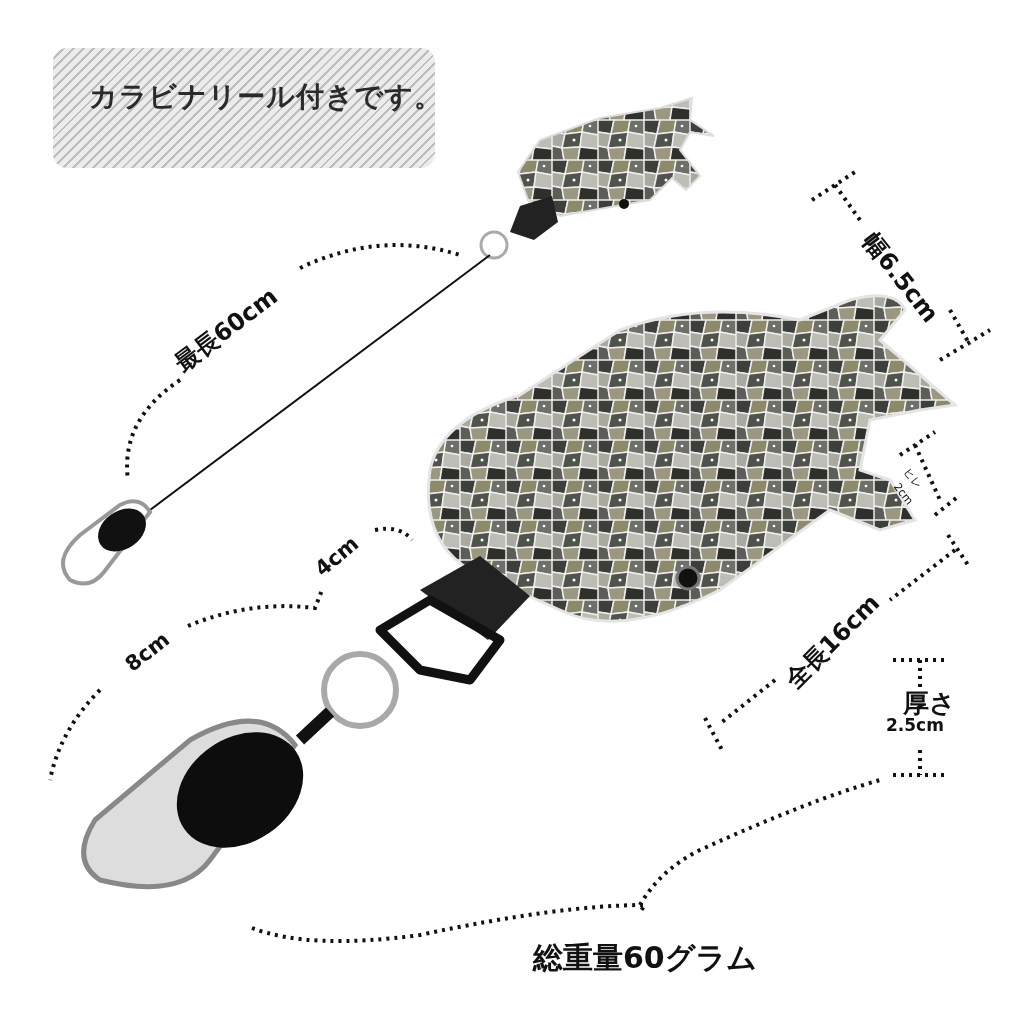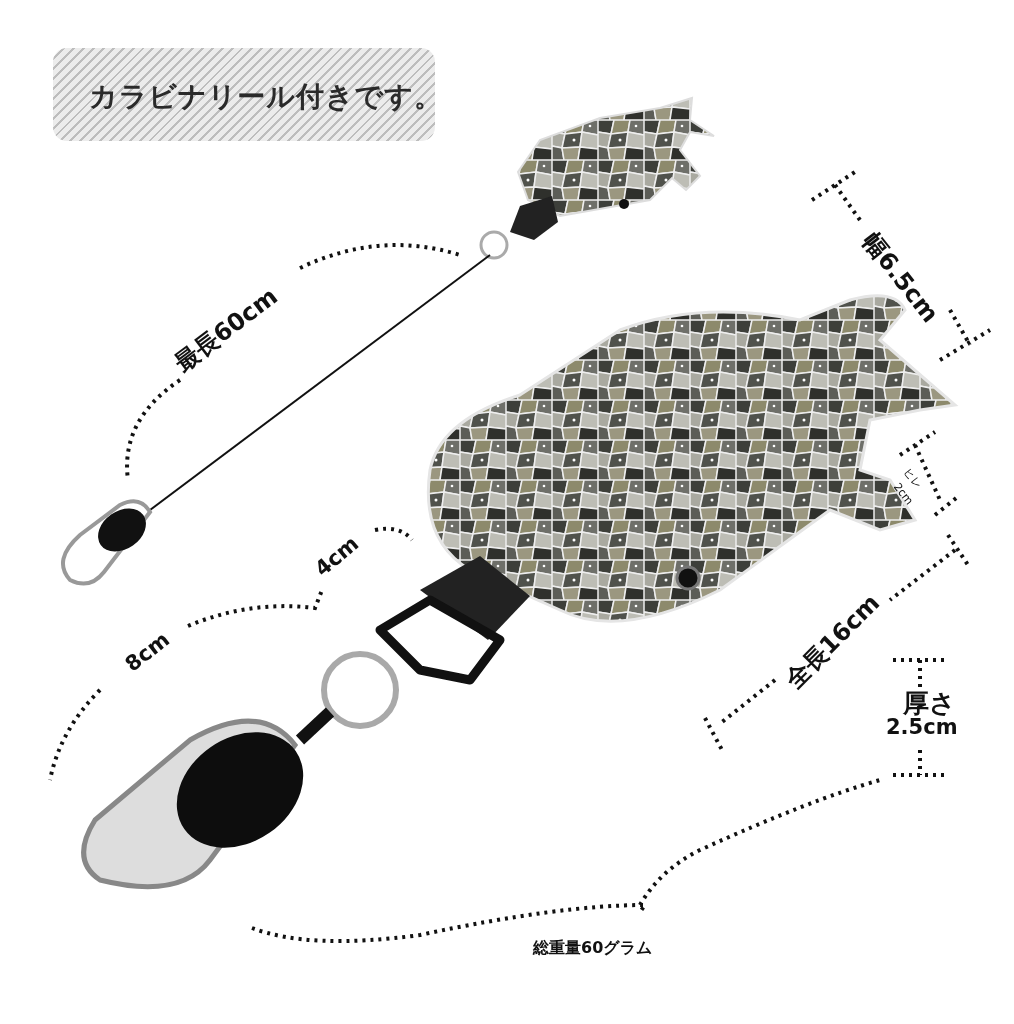--- a/index.html
+++ b/index.html
@@ -1,18 +1,18 @@
 <!DOCTYPE html>
 <html><head>
 <meta charset="utf-8">
 <style>
   html, body { margin:0; padding:0; background:#ffffff; }
   body { width:1014px; height:1024px; position:relative; overflow:hidden;
          font-family:"DejaVu Sans","Liberation Sans",sans-serif; color:#111; }
-  .banner { position:absolute; left:53px; top:48px; width:382px; height:93px;
+  .banner { position:absolute; left:53px; top:48px; width:382px; height:120px;
             border-radius:14px;
             background: repeating-linear-gradient(135deg,#bdbdbd 0 2px,#ececec 2px 7px); }
   .banner-text { position:absolute; left:36px; top:30px; font-size:28px; font-weight:bold;
                  color:#2a2a2a; letter-spacing:1px; white-space:nowrap; }
   .lbl { position:absolute; font-weight:bold; font-size:24px; color:#111; white-space:nowrap;
          transform-origin:left center; }
   svg.overlay { position:absolute; left:0; top:0; }
 </style>
 </head>
 <body>
@@ -81,16 +81,16 @@
     <path d="M252,928 Q310,950 420,935 Q560,905 645,905 L640,912 M640,905 Q660,870 700,850 Q810,800 880,780"></path>
   </g>
 </svg>
 
 <div class="lbl" style="left:178px;top:350px;transform:rotate(-37deg);">最長60cm</div>
 <div class="lbl" style="left:868px;top:220px;transform:rotate(52deg);">幅6.5cm</div>
 <div class="lbl" style="left:906px;top:462px;font-size:11px;font-weight:normal;transform:rotate(52deg);">ヒレ</div>
 <div class="lbl" style="left:896px;top:478px;font-size:11px;font-weight:normal;transform:rotate(52deg);">2cm</div>
 <div class="lbl" style="left:790px;top:668px;transform:rotate(-45deg);">全長16cm</div>
 <div class="lbl" style="left:903px;top:686px;font-size:26px;">厚さ</div>
-<div class="lbl" style="left:886px;top:715px;font-size:21px;">2.5cm</div>
+<div class="lbl" style="left:886px;top:715px;font-size:17px;">2.5cm</div>
 <div class="lbl" style="left:318px;top:560px;font-size:21px;transform:rotate(-40deg);">4cm</div>
 <div class="lbl" style="left:128px;top:655px;font-size:21px;transform:rotate(-38deg);">8cm</div>
-<div class="lbl" style="left:533px;top:938px;font-size:16px;">総重量60グラム</div>
+<div class="lbl" style="left:533px;top:938px;font-size:30px;">総重量60グラム</div>
 
 </body></html>

